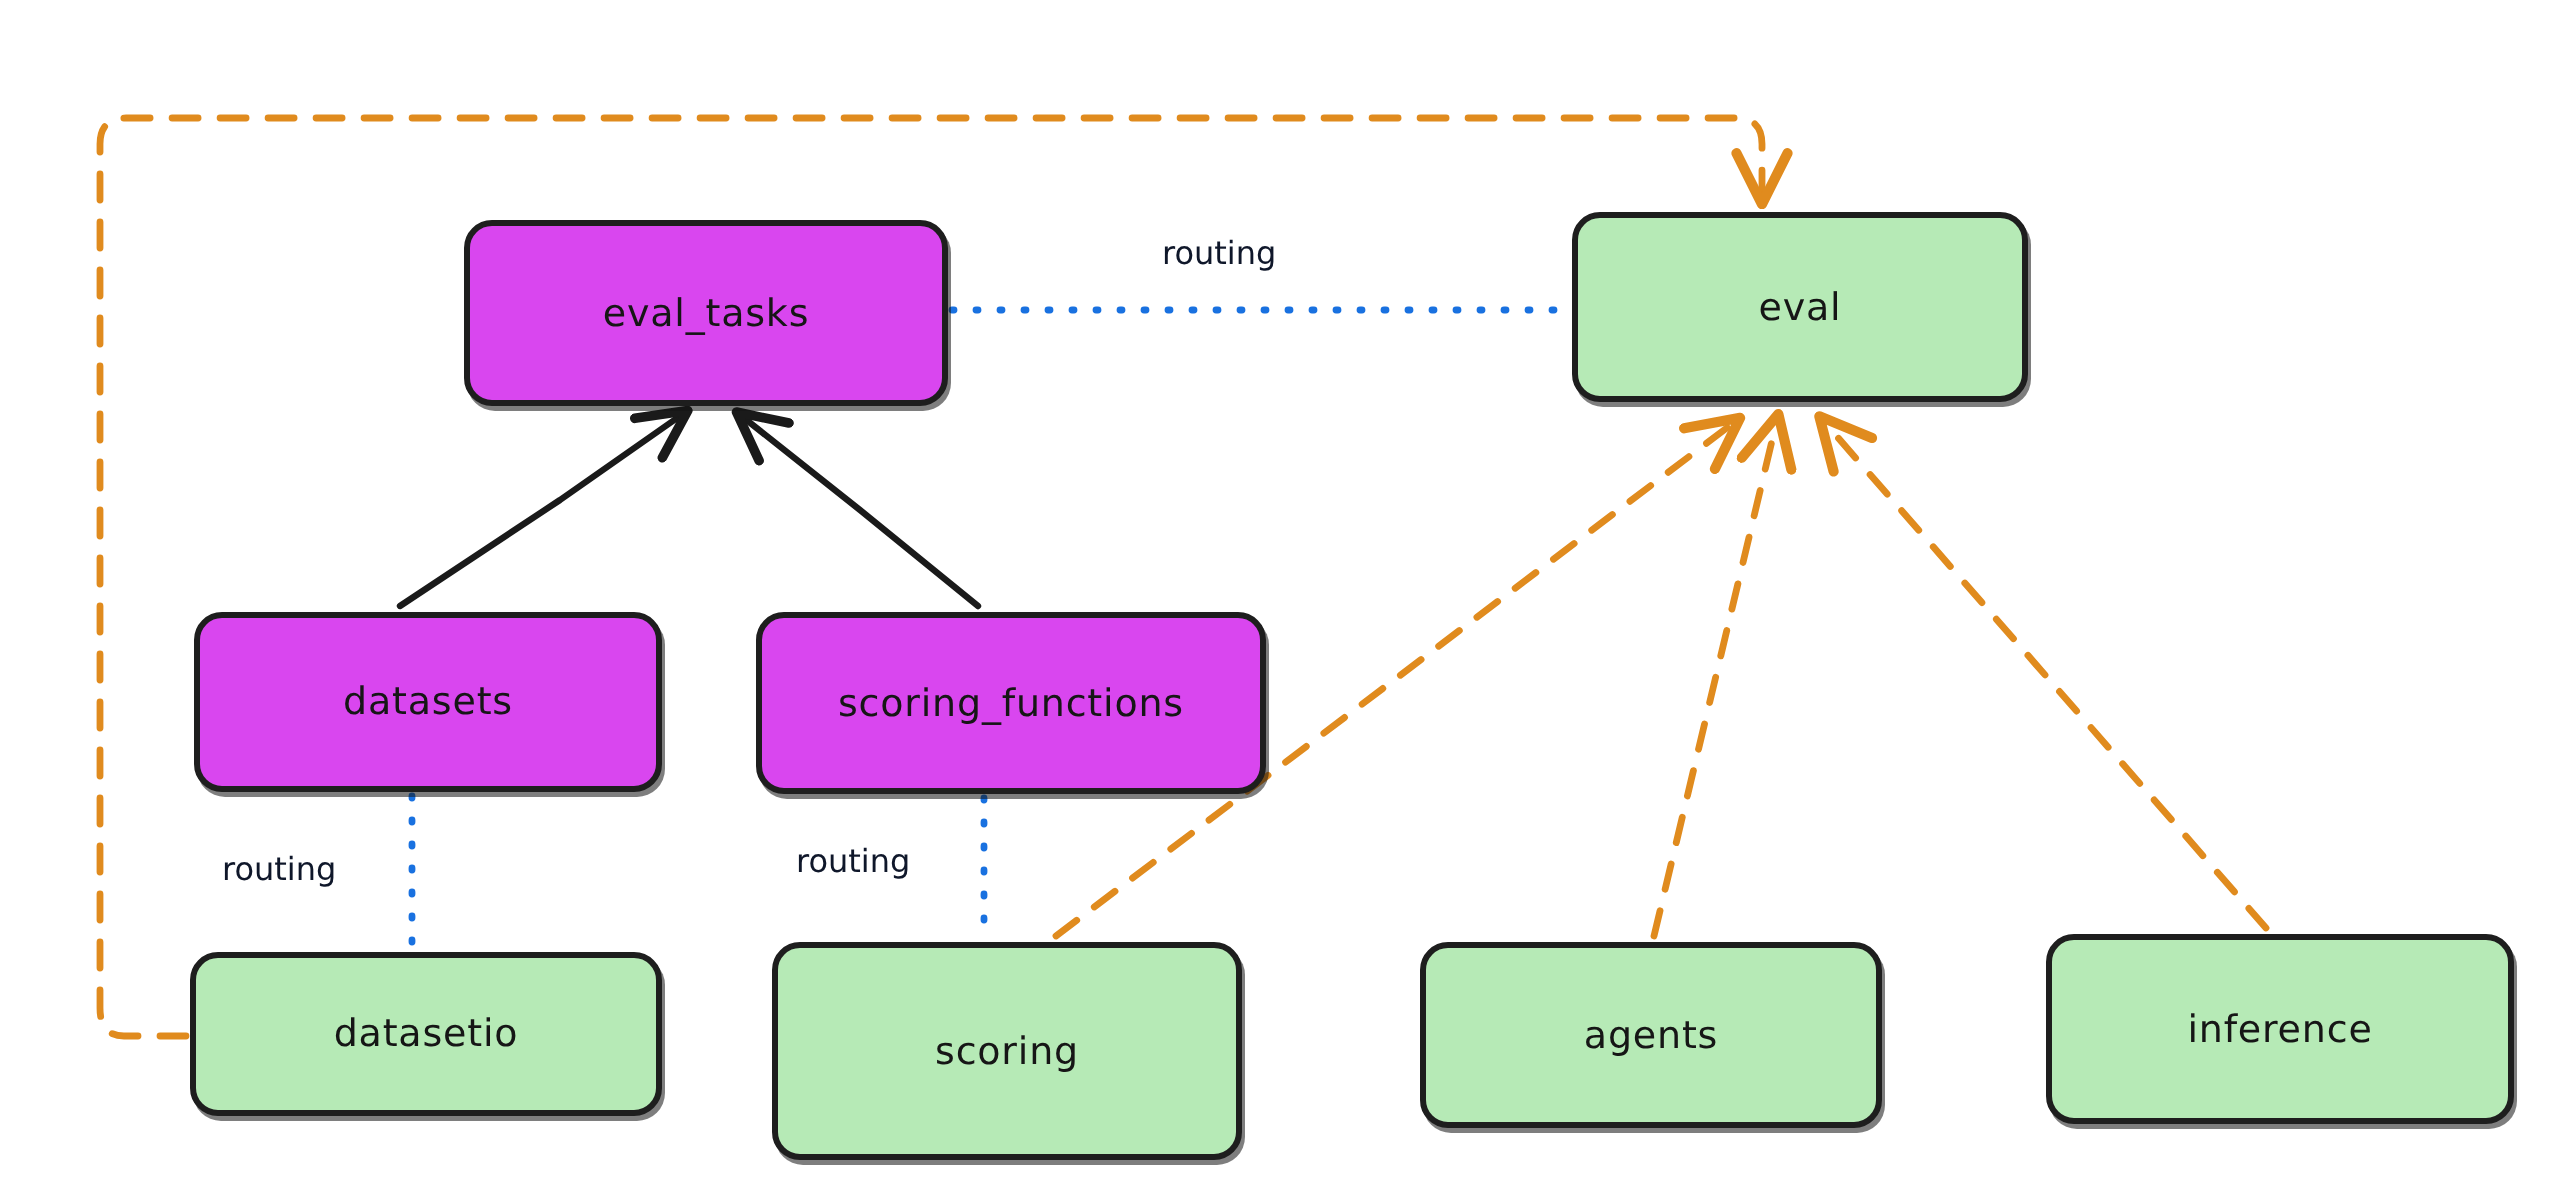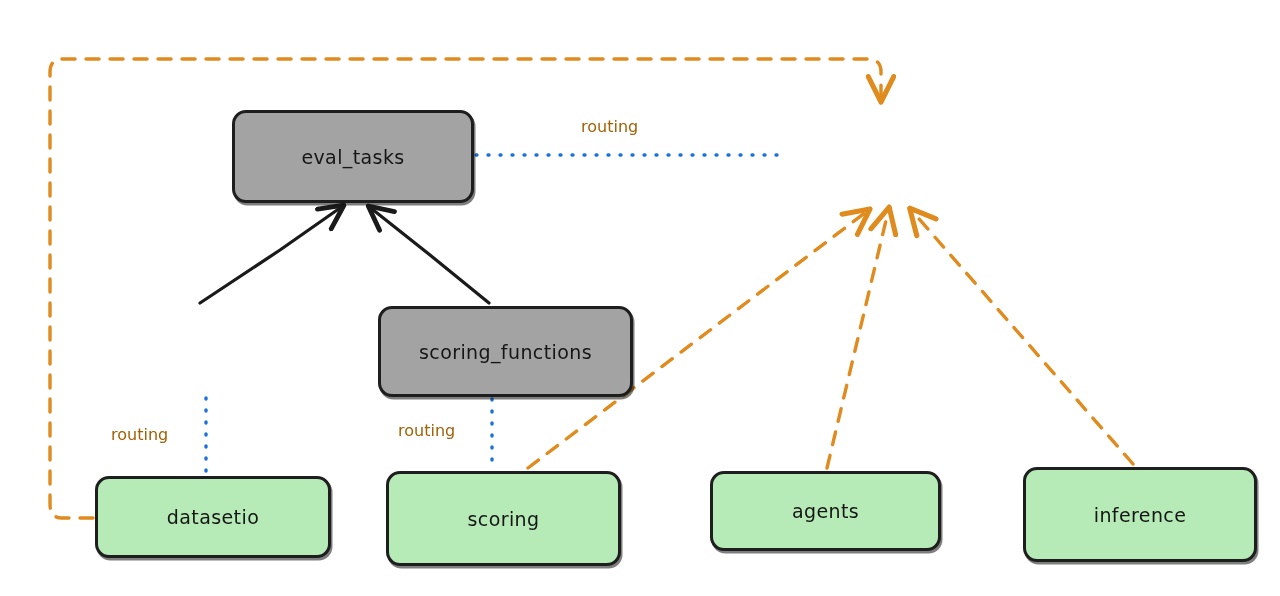--- a/index.html
+++ b/index.html
@@ -29,38 +29,38 @@
     box-sizing: border-box;
     border: 3px solid #1e1e1e;
     border-radius: 14px;
     display: flex;
     align-items: center;
     justify-content: center;
     z-index: 3;
     box-shadow: 1.5px 2.5px 0 0 rgba(20,20,20,0.55);
   }
   .node.blue {
-    background: #a3a3a3;
+    background: #d946ef;
   }
   .node.green {
     background: #b6eab6;
   }
   .node-label {
     font-family: "DejaVu Sans", sans-serif;
     font-size: 19px;
     color: #161616;
     letter-spacing: 0.4px;
     white-space: nowrap;
     user-select: none;
   }
   .edge-label {
     position: absolute;
     font-family: "DejaVu Sans", sans-serif;
     font-size: 16px;
-    color: #a16207;
+    color: #0f172a;
     white-space: nowrap;
     z-index: 4;
     user-select: none;
   }
 </style>
 </head>
 <body>
 
 <div id="canvas">
 
@@ -84,35 +84,41 @@
     <path d="M 93 518 L 62 518 Q 50 518 50 504 L 50 72 Q 50 59 63 59 L 868 59 Q 881 59 881 72 L 881 97" fill="none" stroke="#e08b1e" stroke-width="3.4" stroke-linecap="round" stroke-linejoin="round" stroke-dasharray="13 11" marker-end="url(#arrow-orange)"></path>
     <path d="M 528 468 L 866 212" fill="none" stroke="#e08b1e" stroke-width="3.4" stroke-linecap="round" stroke-dasharray="13 11" marker-end="url(#arrow-orange)"></path>
     <path d="M 827 468 L 888 212" fill="none" stroke="#e08b1e" stroke-width="3.4" stroke-linecap="round" stroke-dasharray="13 11" marker-end="url(#arrow-orange)"></path>
     <path d="M 1133 464 L 913 212" fill="none" stroke="#e08b1e" stroke-width="3.4" stroke-linecap="round" stroke-dasharray="13 11" marker-end="url(#arrow-orange)"></path>
   </svg>
 
   <div class="node blue" style="left:232px; top:110px; width:242px; height:93px;">
     <span class="node-label">eval_tasks</span>
   </div>
 
+  <div class="node green" style="left:786px; top:106px; width:228px; height:95px;">
+    <span class="node-label">eval</span>
+  </div>
 
+  <div class="node blue" style="left:97px; top:306px; width:234px; height:90px;">
+    <span class="node-label">datasets</span>
+  </div>
 
   <div class="node blue" style="left:378px; top:306px; width:255px; height:91px;">
     <span class="node-label">scoring_functions</span>
   </div>
 
   <div class="node green" style="left:95px; top:476px; width:236px; height:82px;">
     <span class="node-label">datasetio</span>
   </div>
 
-  <div class="node green" style="left:386px; top:471px; width:235px; height:95px;">
+  <div class="node green" style="left:386px; top:471px; width:235px; height:109px;">
     <span class="node-label">scoring</span>
   </div>
 
-  <div class="node green" style="left:710px; top:471px; width:231px; height:80px;">
+  <div class="node green" style="left:710px; top:471px; width:231px; height:93px;">
     <span class="node-label">agents</span>
   </div>
 
   <div class="node green" style="left:1023px; top:467px; width:234px; height:95px;align-items:center;">
     <span class="node-label">inference</span>
   </div>
 
   <span class="edge-label" style="left:581px; top:117px;">routing</span>
   <span class="edge-label" style="left:111px; top:425px;">routing</span>
   <span class="edge-label" style="left:398px; top:421px;">routing</span>

